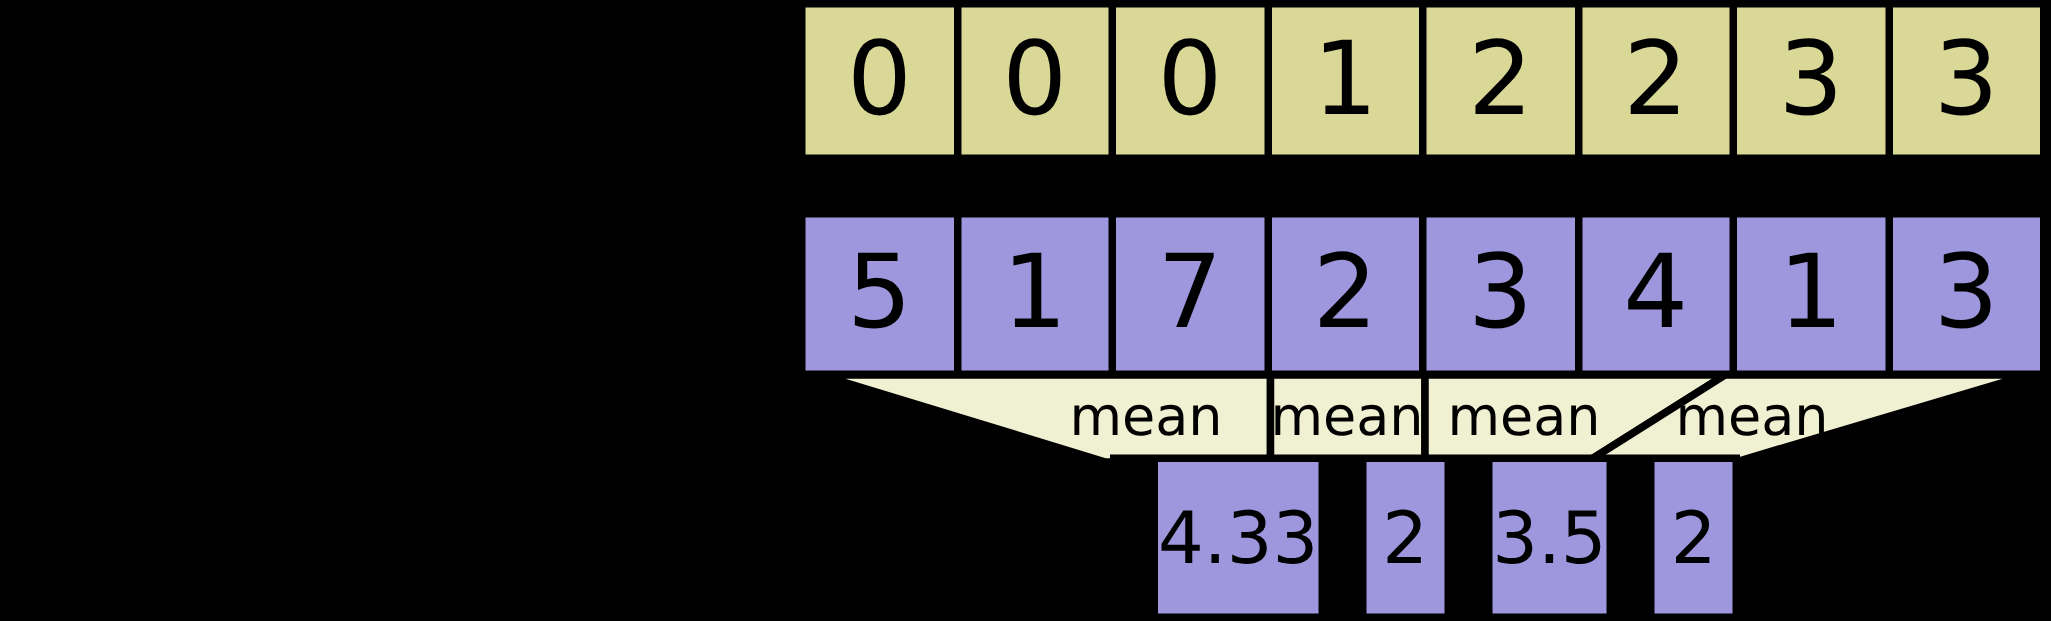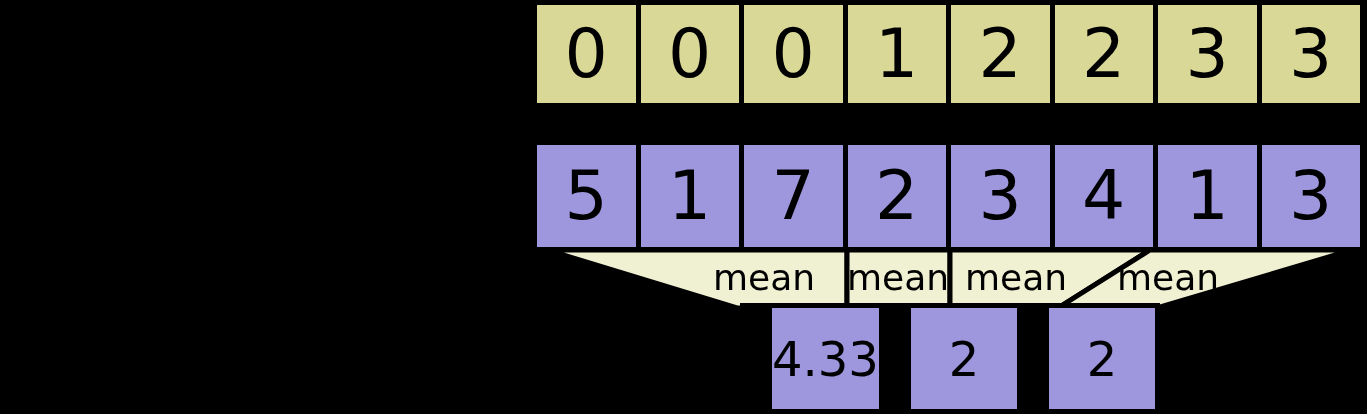--- a/index.html
+++ b/index.html
@@ -89,16 +89,17 @@
     <div class="cell input-cell">2</div>
     <div class="cell input-cell">3</div>
     <div class="cell input-cell">4</div>
     <div class="cell input-cell">1</div>
     <div class="cell input-cell">3</div>
   </div>
 
   <div class="row output-row">
     <div class="cell output-cell">4.33</div>
     <div class="cell output-cell">2</div>
+    <div class="cell output-cell">3.5</div>
     <div class="cell output-cell">2</div>
   </div>
 
 </div>
 
 </body></html>

